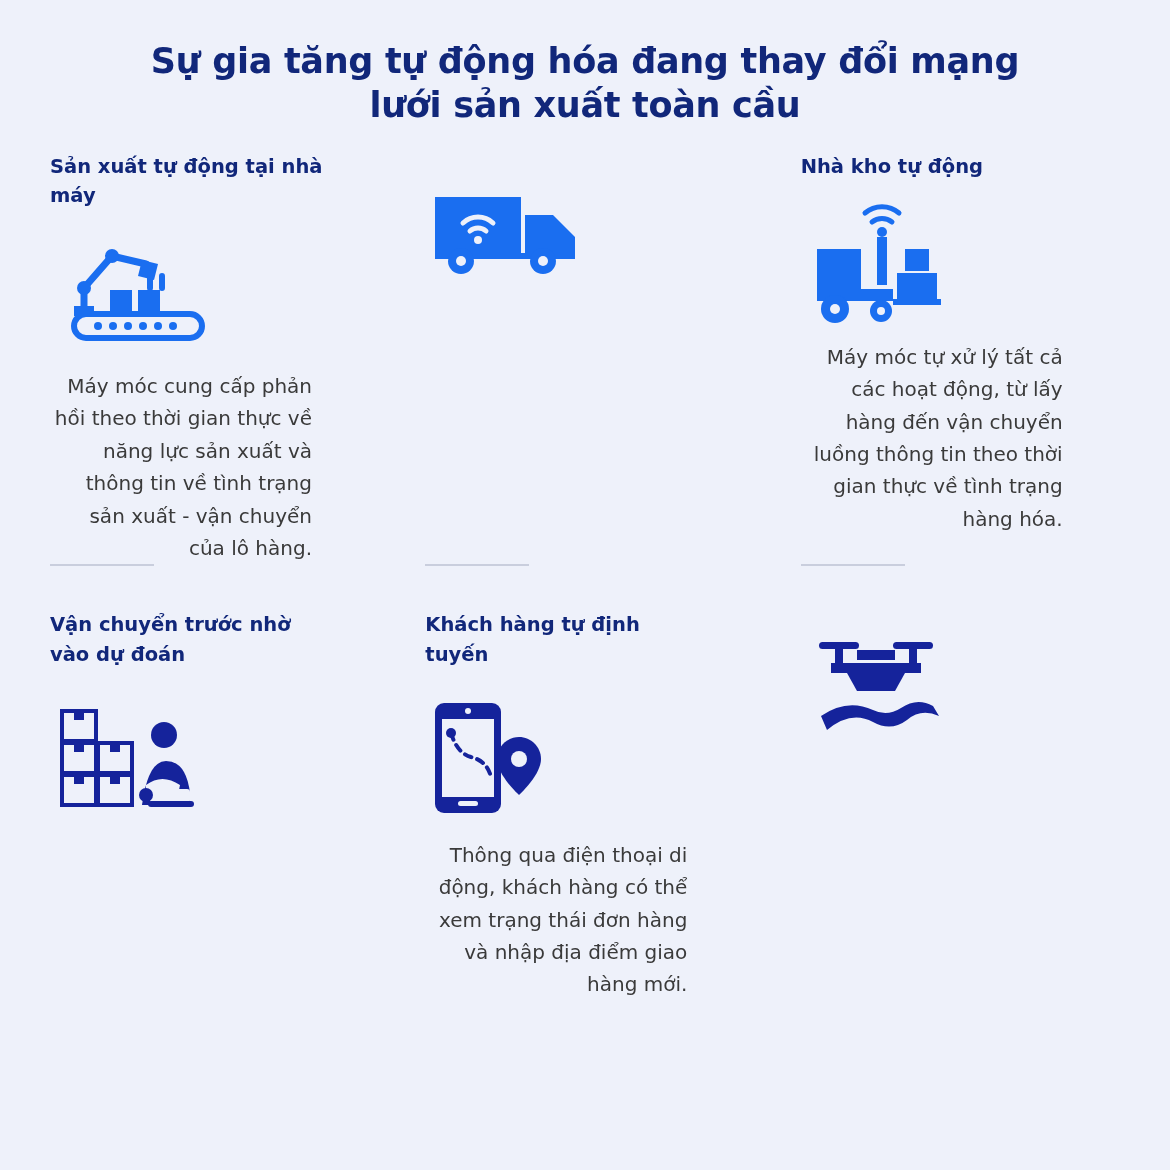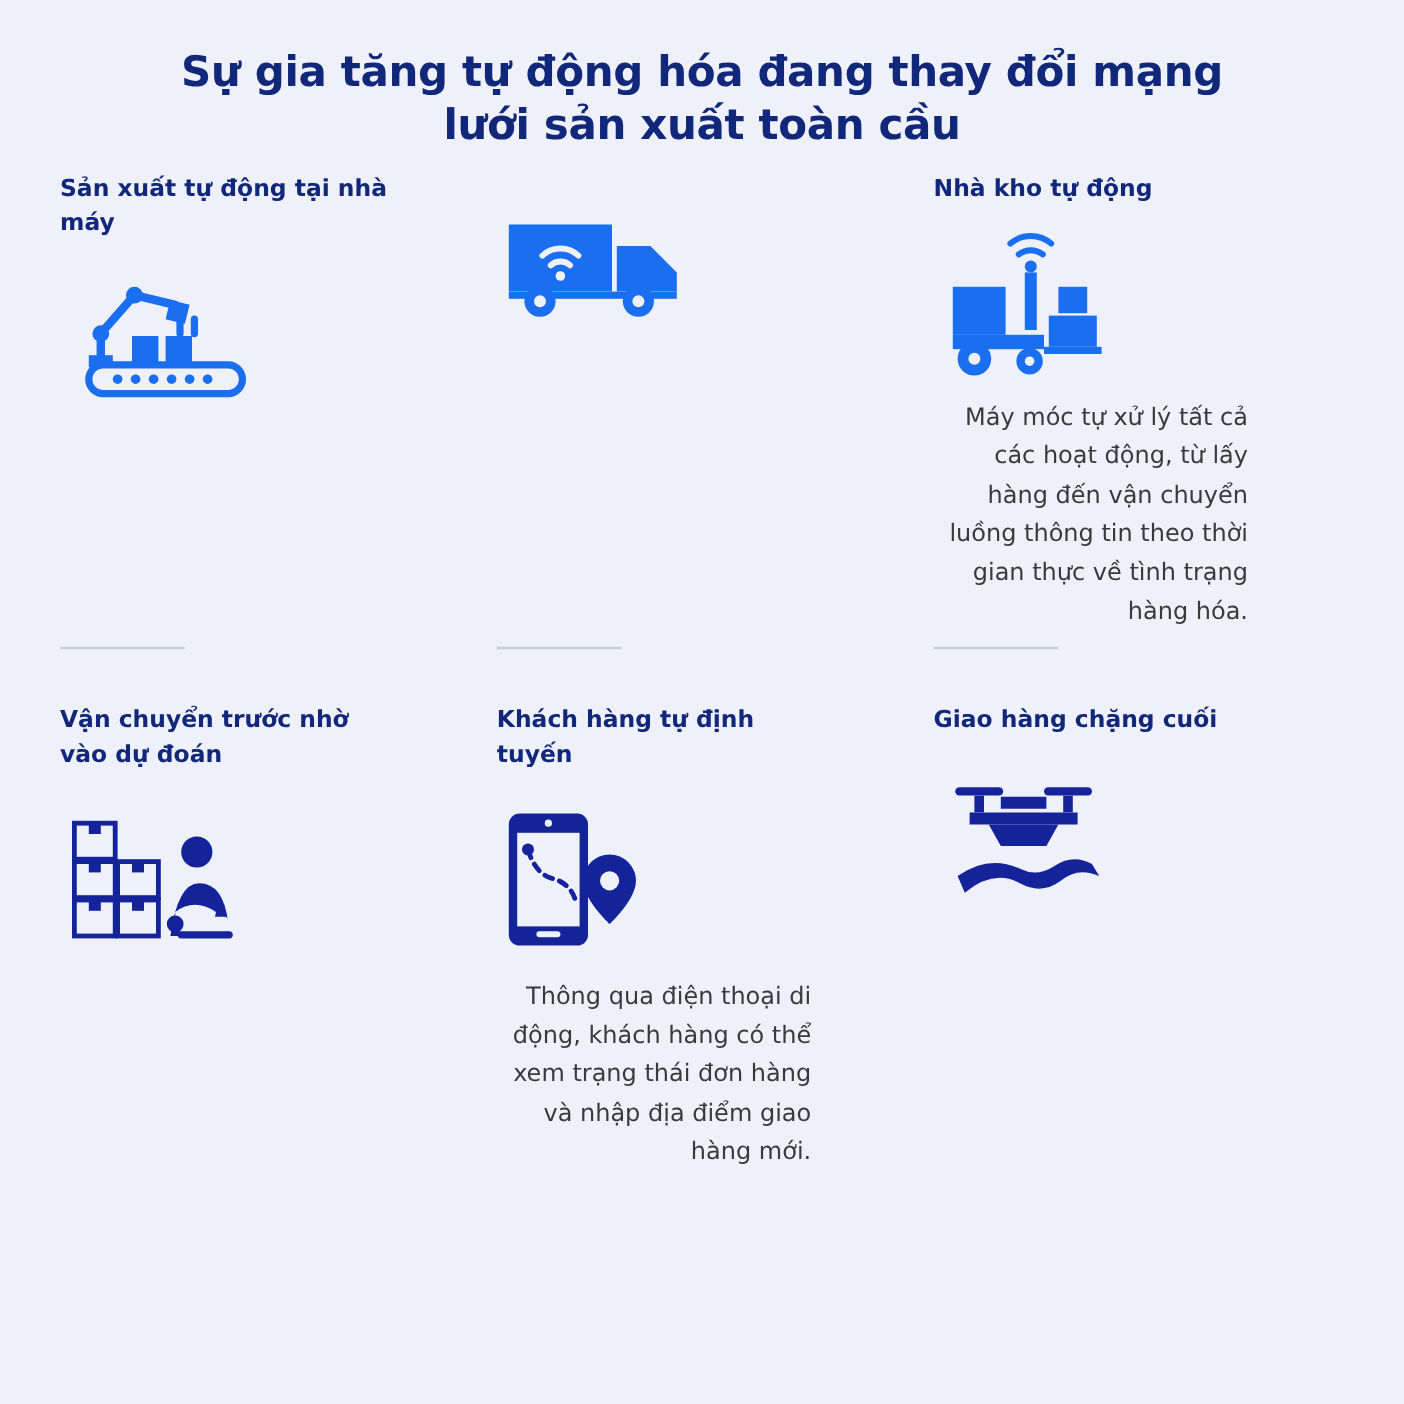--- a/index.html
+++ b/index.html
@@ -26,26 +26,25 @@
     color: #11277a;
     font-family: "DejaVu Sans", sans-serif;
     font-weight: bold;
     font-size: 35px;
     line-height: 1.25;
     letter-spacing: -0.3px;
     margin: 6px auto 0 auto;
     max-width: 900px;
   }
   .grid {
-    margin-top: 14px;
+    margin-top: 24px;
     display: grid;
     grid-template-columns: repeat(3, 1fr);
     column-gap: 48px;
     row-gap: 0px;
-    gap: 14px;
   }
   .cell {
     padding-right: 10px;
     position: relative;
   }
   .cell.row2 {
     padding-top: 46px;
   }
   .cell.row2::before {
     content: "";
@@ -117,20 +116,21 @@
             <path d="M34 58 L62 26"></path>
             <path d="M62 26 L96 34"></path>
           </g>
           <circle cx="34" cy="58" r="7" fill="#1a6ef0"></circle>
           <circle cx="62" cy="26" r="7" fill="#1a6ef0"></circle>
           <path d="M92 30 l16 4 -4 16 -16 -4 z" fill="#1a6ef0"></path>
           <path d="M100 48 v10 M112 46 v12" stroke="#1a6ef0" stroke-width="6" stroke-linecap="round"></path>
           <rect x="24" y="76" width="20" height="10" fill="#1a6ef0"></rect>
         </svg>
       </div>
+      <p class="cell-text">Máy móc cung cấp phản hồi theo thời gian thực về năng lực sản xuất và thông tin về tình trạng sản xuất - vận chuyển của lô hàng.</p>
     </div>
 
     <div class="cell row1">
       <div class="icon-wrap">
         <svg width="170" height="120" viewBox="0 0 170 120">
           <path d="M10 30 h86 v56 H10 z" fill="#1a6ef0"></path>
           <path d="M100 48 h28 l22 22 v16 h-50 z" fill="#1a6ef0"></path>
           <rect x="10" y="86" width="140" height="6" fill="#1a6ef0"></rect>
           <circle cx="36" cy="94" r="13" fill="#1a6ef0"></circle>
           <circle cx="36" cy="94" r="5" fill="#eef1fa"></circle>
@@ -211,21 +211,20 @@
           </g>
           <circle cx="26" cy="44" r="5" fill="#15239b"></circle>
           <path d="M94 48 c12 0 22 10 22 22 c0 16 -22 36 -22 36 c0 0 -22 -20 -22 -36 c0 -12 10 -22 22 -22 z" fill="#15239b"></path>
           <circle cx="94" cy="70" r="8" fill="#eef1fa"></circle>
         </svg>
       </div>
       <p class="cell-text">Thông qua điện thoại di động, khách hàng có thể xem trạng thái đơn hàng và nhập địa điểm giao hàng mới.</p>
     </div>
 
     <div class="cell row2">
-      <div class="cell-title">Giao hàng chặng cuối</div>
       <div class="icon-wrap">
         <svg width="170" height="140" viewBox="0 0 170 140">
           <rect x="18" y="22" width="40" height="7" rx="3.5" fill="#15239b"></rect>
           <rect x="92" y="22" width="40" height="7" rx="3.5" fill="#15239b"></rect>
           <rect x="34" y="29" width="8" height="14" fill="#15239b"></rect>
           <rect x="108" y="29" width="8" height="14" fill="#15239b"></rect>
           <path d="M30 43 h90 v10 H30 z" fill="#15239b"></path>
           <path d="M46 53 h58 l-10 18 h-38 z" fill="#15239b"></path>
           <path d="M56 30 h38 v10 h-38 z" fill="#15239b"></path>
           <path d="M20 96 q26 -18 52 -6 q14 7 28 -2 q16 -11 32 -2 l6 10 q-18 -8 -32 4 q-16 12 -34 2 q-22 -12 -46 8 z" fill="#15239b"></path>

